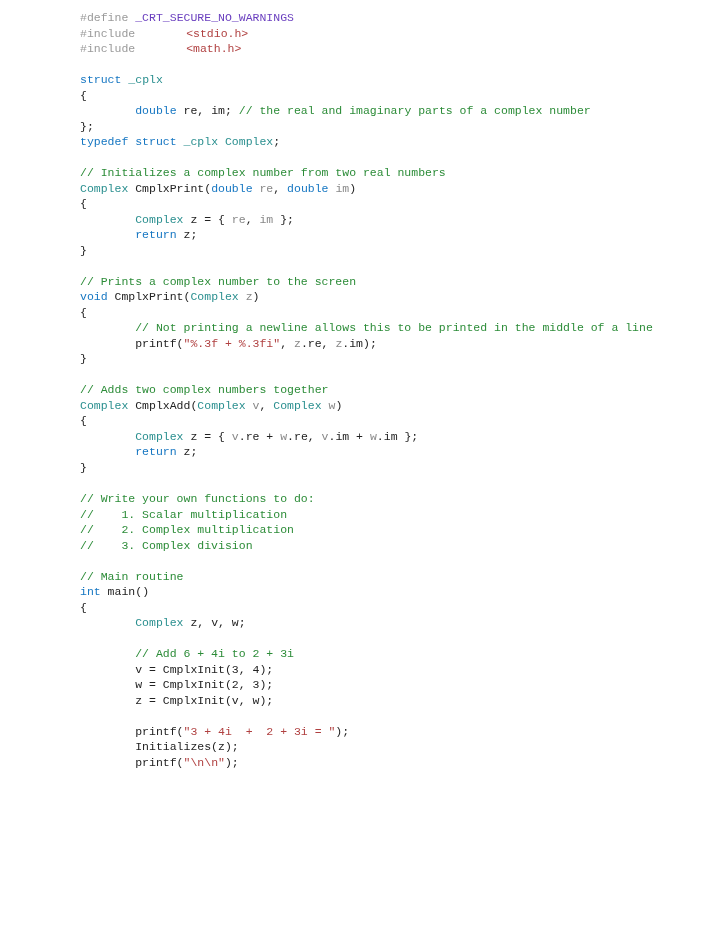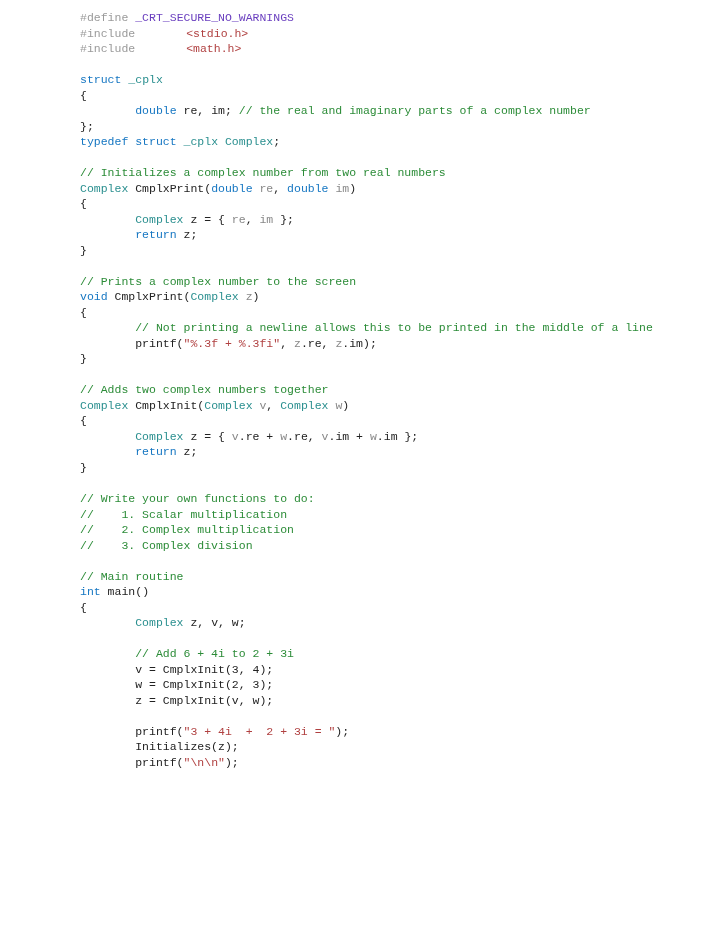--- a/index.html
+++ b/index.html
@@ -49,21 +49,21 @@
 <span>}</span>
 
 <span class="c-cmt">// Prints a complex number to the screen</span>
 <span class="c-kw">void</span><span> CmplxPrint(</span><span class="c-type">Complex</span><span class="c-param"> z</span><span>)</span>
 <span>{</span>
 <span class="c-cmt">        // Not printing a newline allows this to be printed in the middle of a line</span>
 <span>        printf(</span><span class="c-str">"%.3f + %.3fi"</span><span>, </span><span class="c-param">z</span><span>.re, </span><span class="c-param">z</span><span>.im);</span>
 <span>}</span>
 
 <span class="c-cmt">// Adds two complex numbers together</span>
-<span class="c-type">Complex</span><span> CmplxInit(</span><span class="c-type">Complex</span><span class="c-param"> v</span><span>, </span><span class="c-type">Complex</span><span class="c-param"> w</span><span>)</span>
+<span class="c-type">Complex</span><span> CmplxAdd(</span><span class="c-type">Complex</span><span class="c-param"> v</span><span>, </span><span class="c-type">Complex</span><span class="c-param"> w</span><span>)</span>
 <span>{</span>
 <span class="c-type">        Complex</span><span> z = { </span><span class="c-param">v</span><span>.re + </span><span class="c-param">w</span><span>.re, </span><span class="c-param">v</span><span>.im + </span><span class="c-param">w</span><span>.im };</span>
 <span class="c-kw">        return</span><span> z;</span>
 <span>}</span>
 
 <span class="c-cmt">// Write your own functions to do:</span>
 <span class="c-cmt">//    1. Scalar multiplication</span>
 <span class="c-cmt">//    2. Complex multiplication</span>
 <span class="c-cmt">//    3. Complex division</span>
 

